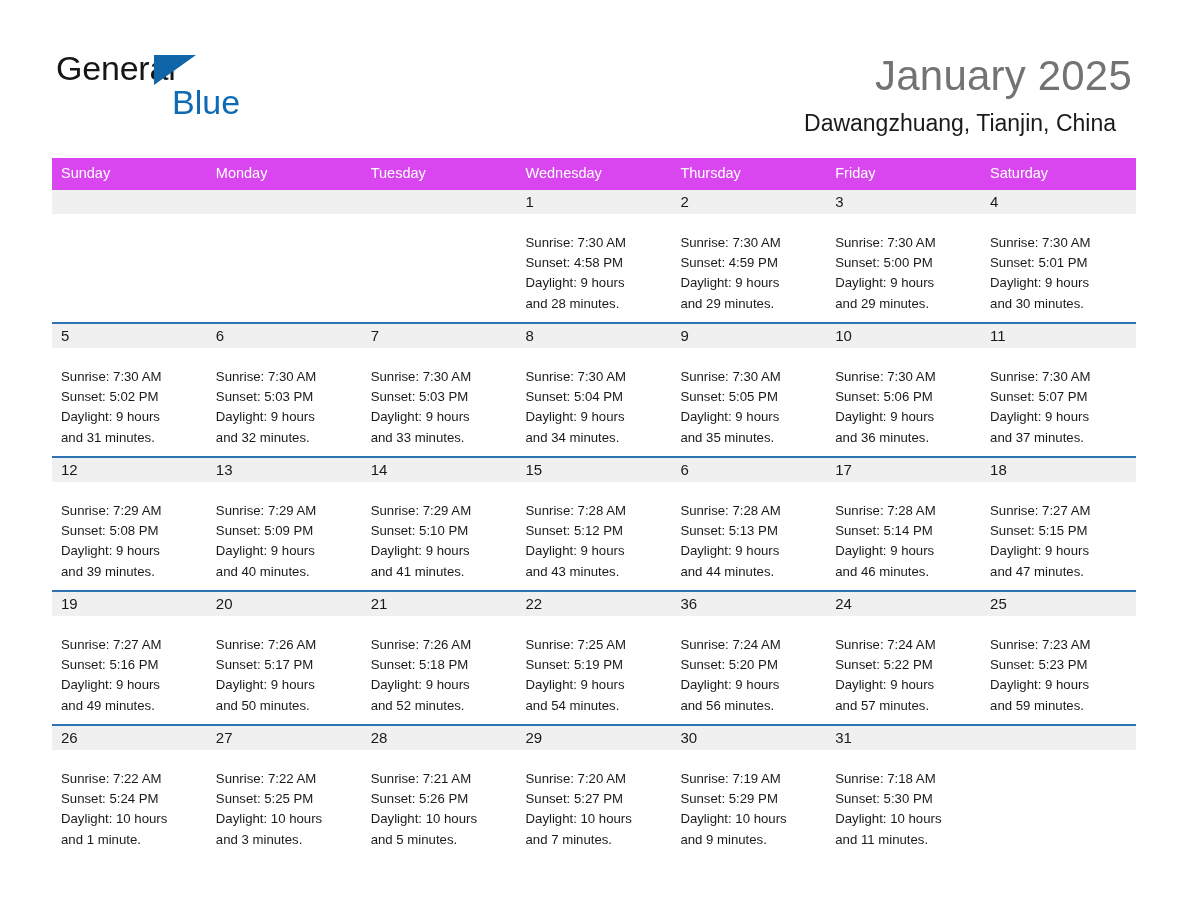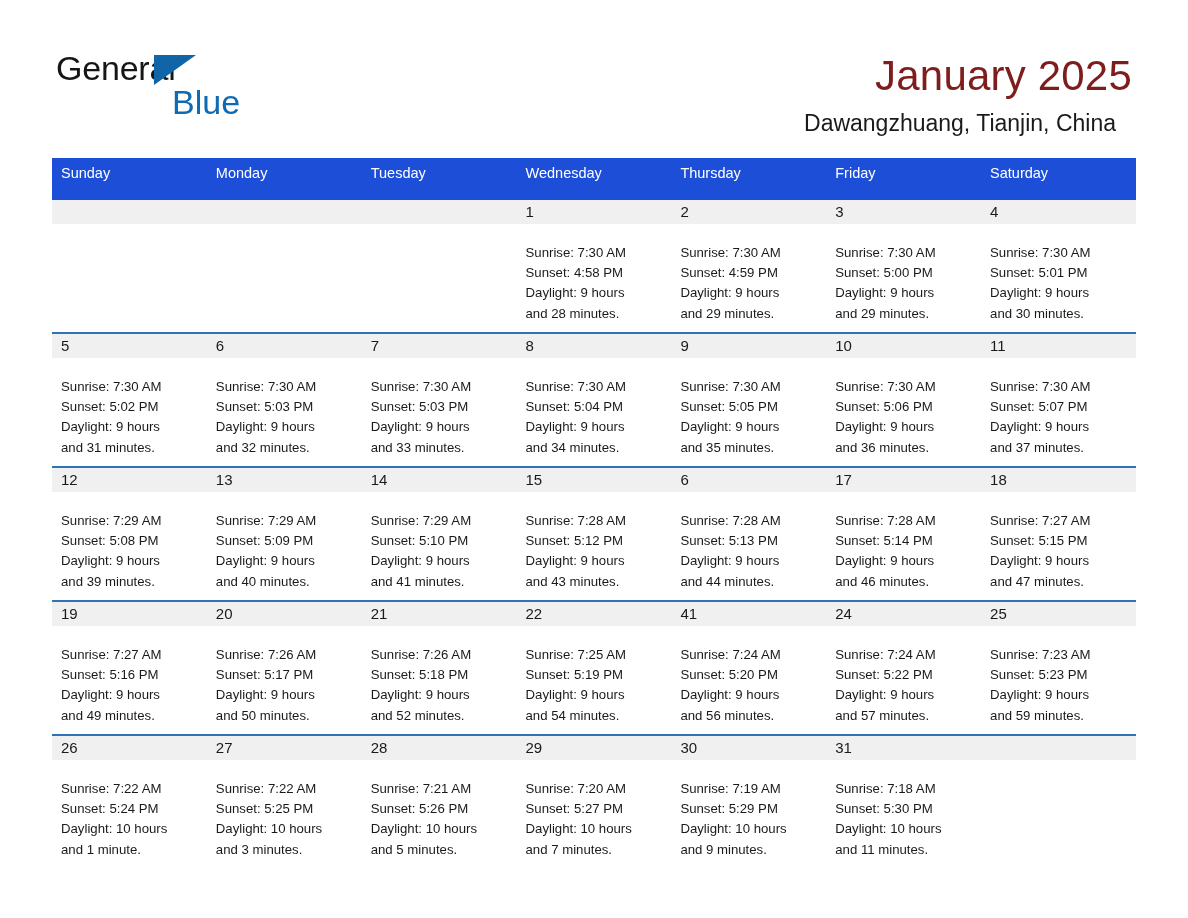--- a/index.html
+++ b/index.html
@@ -64,21 +64,21 @@
 
   .title-block {
     position: absolute;
     right: 56px;
     top: 50px;
     text-align: right;
   }
   .cal-title {
     font-size: 42px;
     line-height: 52px;
-    color: #7f1d1d;
+    color: #737373;
     font-weight: normal;
     margin: 0;
     letter-spacing: 0.2px;
   }
   .cal-subtitle {
     font-size: 23px;
     line-height: 30px;
     color: #1a1a1a;
     margin: 6px 16px 0 0;
     font-weight: normal;
@@ -89,26 +89,26 @@
     position: absolute;
     left: 52px;
     top: 158px;
     width: 1084px;
     border-collapse: collapse;
     table-layout: fixed;
   }
   .calendar col { width: 154.857px; }
 
   .calendar thead th {
-    background: #1d4ed8;
+    background: #d946ef;
     color: #ffffff;
     font-size: 14.5px;
     font-weight: normal;
     text-align: left;
-    padding: 7px 0 18px 9px;
+    padding: 7px 0 8px 9px;
     height: 17px;
     line-height: 17px;
   }
 
   .week-row td {
     vertical-align: top;
     padding: 0;
     border-top: 2px solid #2e74b5;
   }
   .week-row.first-week td {
@@ -386,21 +386,21 @@
         <td>
           <div class="daynum">22</div>
           <div class="daybody">
             <div>Sunrise: 7:25 AM</div>
             <div>Sunset: 5:19 PM</div>
             <div>Daylight: 9 hours</div>
             <div>and 54 minutes.</div>
           </div>
         </td>
         <td>
-          <div class="daynum">41</div>
+          <div class="daynum">36</div>
           <div class="daybody">
             <div>Sunrise: 7:24 AM</div>
             <div>Sunset: 5:20 PM</div>
             <div>Daylight: 9 hours</div>
             <div>and 56 minutes.</div>
           </div>
         </td>
         <td>
           <div class="daynum">24</div>
           <div class="daybody">

